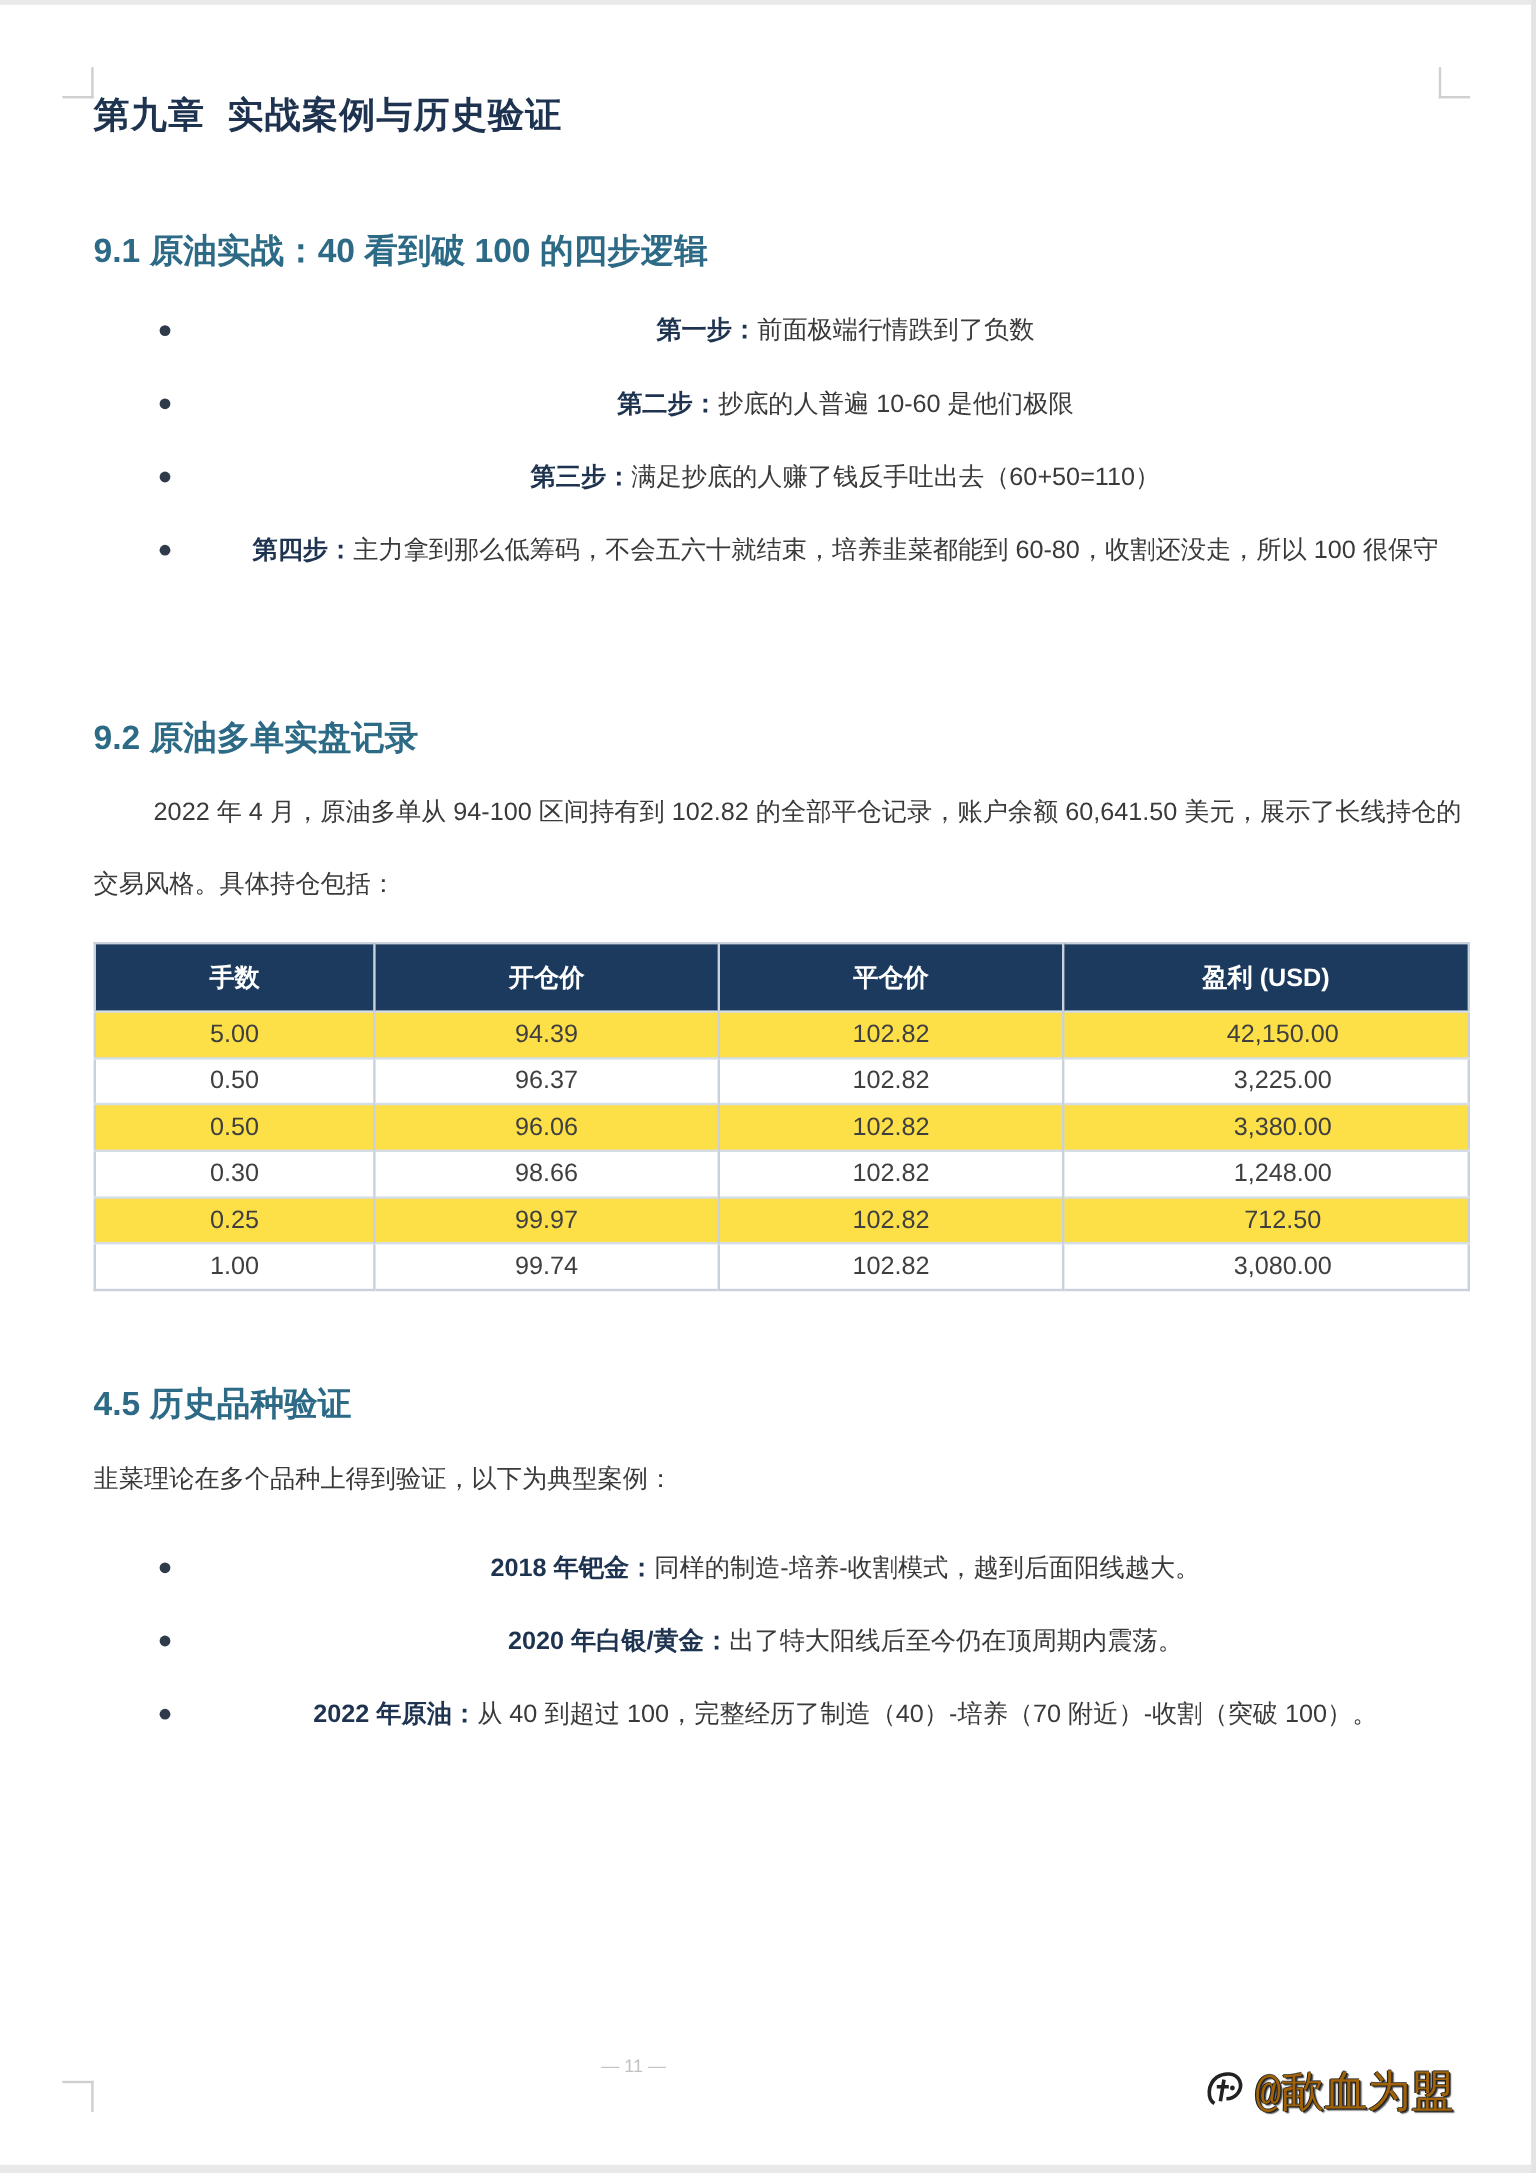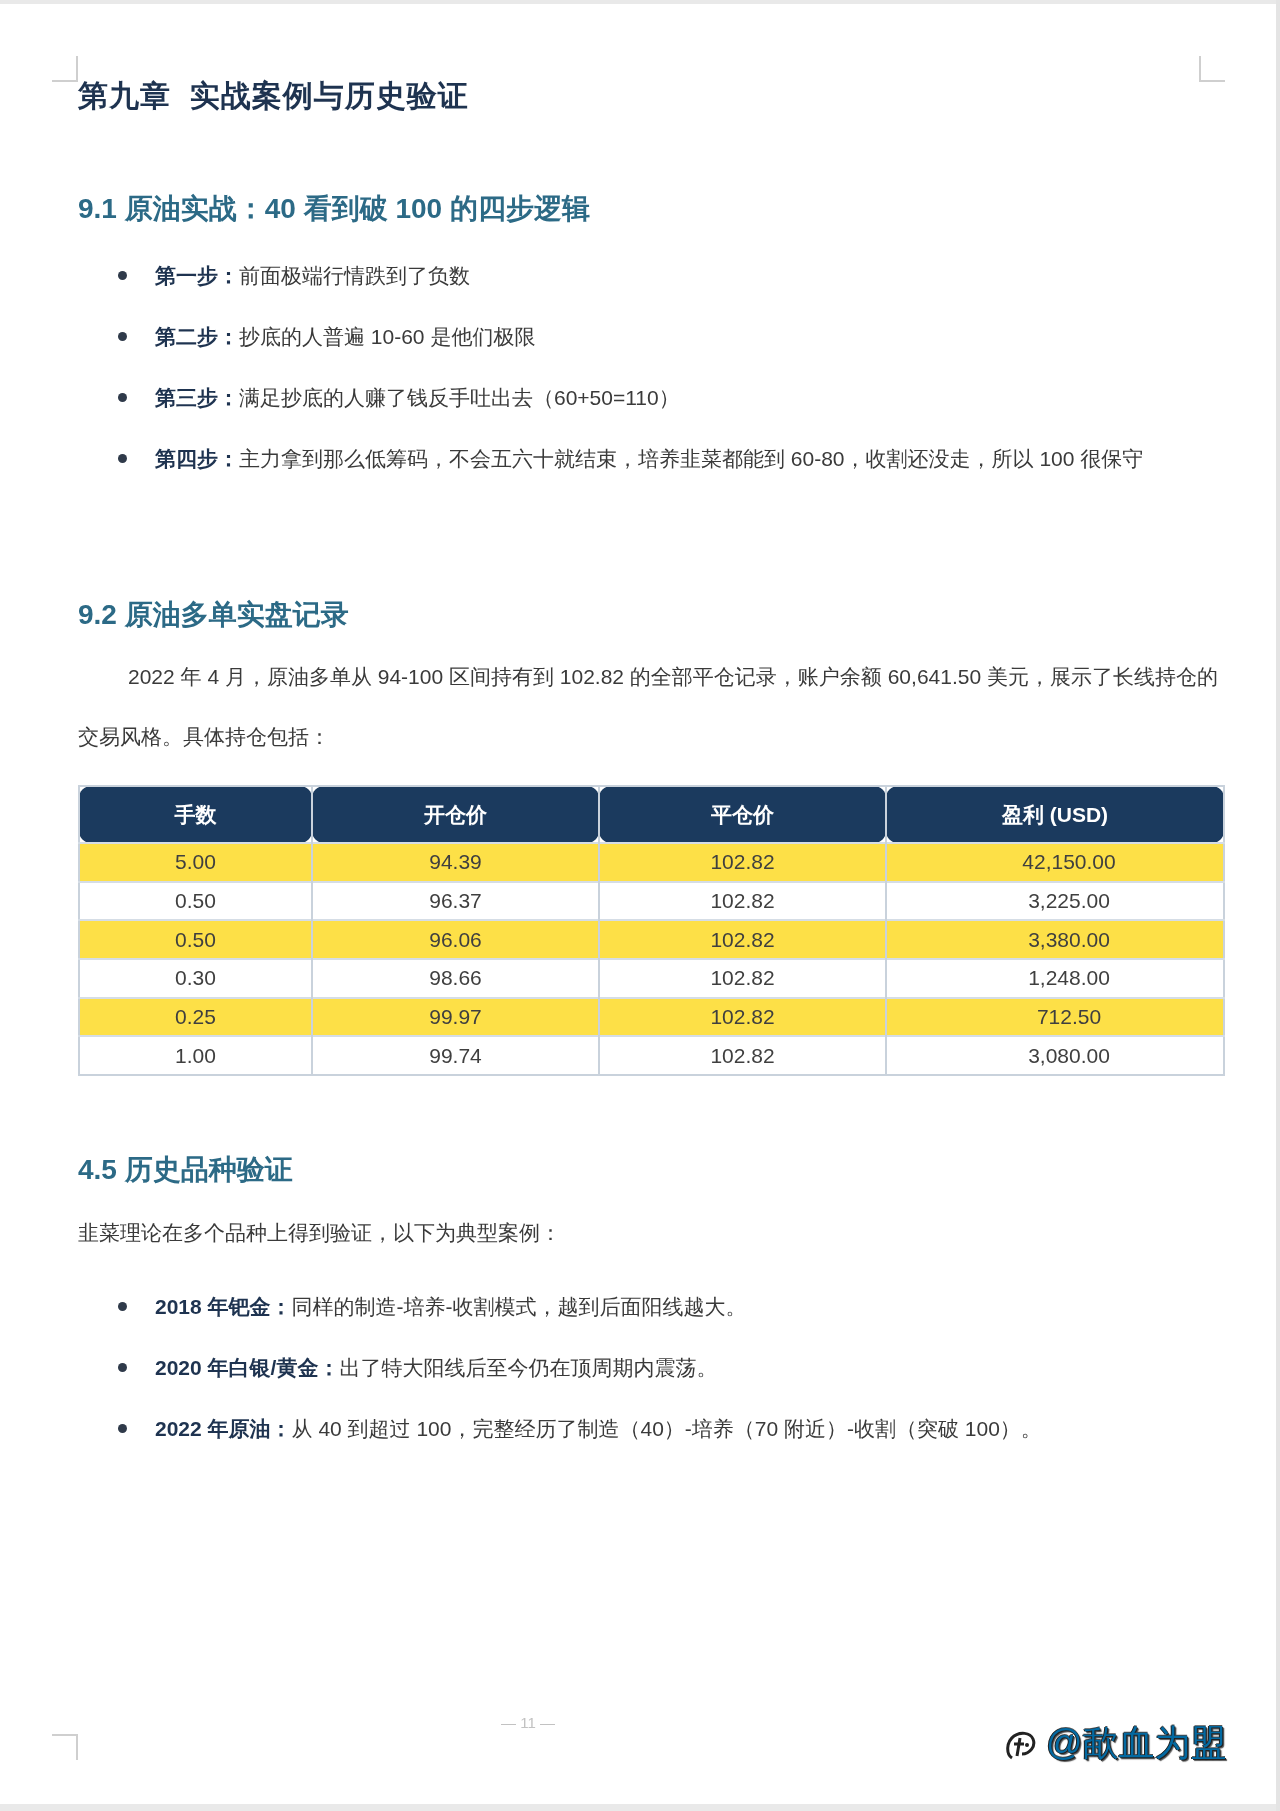--- a/index.html
+++ b/index.html
@@ -50,23 +50,24 @@
     h2.section {
       position: absolute;
       left: 0;
       font-size: 28px;
       font-weight: bold;
       color: #2c6a86;
       white-space: nowrap;
     }
     .bullets {
       position: absolute;
-      left: 0;
+      left: 15px;
       width: 1146px;
       list-style: none;
+      text-align: center;
     }
     .bullets li {
       position: relative;
       padding-left: 77px;
       font-size: 21px;
       color: #3a3a3a;
       line-height: 58px;
     }
     .bullets li .dot {
       position: absolute;
@@ -101,21 +102,20 @@
       border: 2px solid #c9d2dc;
     }
     table.positions th {
       background: #1b3a5e;
       color: #ffffff;
       font-weight: bold;
       height: 57px;
       text-align: center;
       border-right: 2px solid #c9d2dc;
       font-size: 21px;
-      border-radius: 12px;
     }
     table.positions th:last-child { border-right: none; }
     table.positions td {
       height: 38.7px;
       text-align: center;
       color: #3f3f3f;
       border-right: 2px solid #c9d2dc;
       border-top: 2px solid #d5dde6;
     }
     table.positions td:last-child { border-right: none; padding-left: 28px; }
@@ -129,26 +129,26 @@
       width: 1056px;
       text-align: center;
       font-size: 15px;
       color: #c2c2c2;
     }
     .watermark {
       position: absolute;
       left: 1000px;
       top: 1715px;
       display: flex;
-      align-items: center;
       gap: 6px;
-      color: #0369a1;
+      color: #a16207;
       font-size: 36px;
       text-shadow: 1px 1px 0 #222, -1px 0 0 #222, 0 -1px 0 #555, 2px 2px 1px #555;
       white-space: nowrap;
+      font-family: Liberation Mono, monospace;
     }
     .watermark .logo {
       display: inline-block;
       width: 40px;
       height: 40px;
     }
     .right-edge {
       position: absolute;
       right: 0;
       top: 0;

